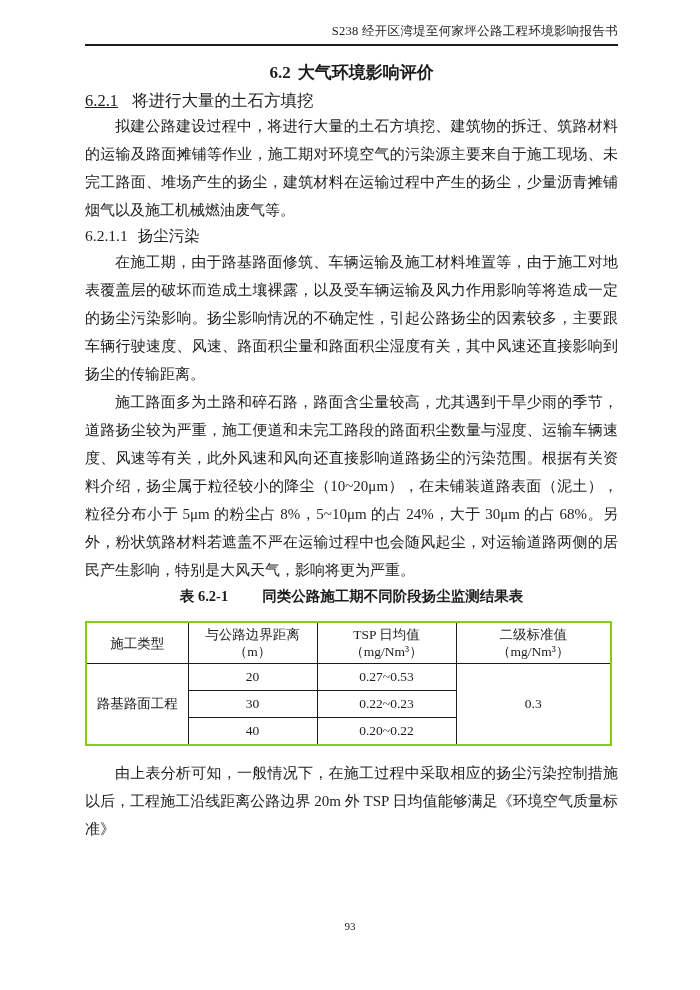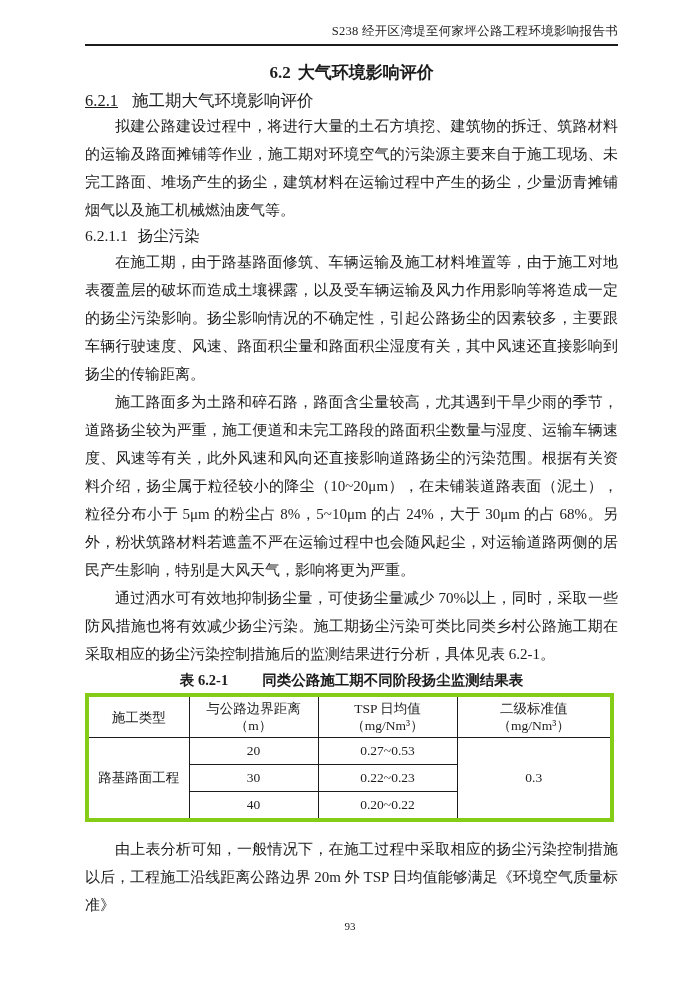--- a/index.html
+++ b/index.html
@@ -61,25 +61,25 @@
   .para.after-table{margin-top:13px;}
   .table-caption{
     margin-top:3px;
     text-align:center;
     font-weight:bold;
     font-size:14.5px;
     line-height:19px;
   }
   .table-caption .cap-label{margin-right:34px;margin-top:42px;}
   table.dust{
-    margin-top:3px;
+    margin-top:15px;
     border-collapse:collapse;
     width:525px;
     table-layout:fixed;
-    border:4px solid #84cc16;
+    border:2px solid #84cc16;
     padding-left:28px;
   }
   table.dust th, table.dust td{
     border:1px solid #1c1c1c;
     text-align:center;
     vertical-align:middle;
     font-weight:normal;
     padding:1px 2px;
     font-size:13.5px;
   }
@@ -107,34 +107,33 @@
   <div class="doc-header">
     <span>S238 经开区湾堤至何家坪公路工程环境影响报告书</span>
   </div>
   <div class="header-rule"></div>
 
   <div class="sec-heading">
     <span class="hnum">6.2</span><span>大气环境影响评价</span>
   </div>
 
   <div class="sub-heading">
-    <span class="hnum">6.2.1</span><span>施工期大气环境影响评价</span>
+    <span class="hnum">6.2.1</span><span>将进行大量的土石方填挖</span>
   </div>
 
   <p class="para first">拟建公路建设过程中，将进行大量的土石方填挖、建筑物的拆迁、筑路材料的运输及路面摊铺等作业，施工期对环境空气的污染源主要来自于施工现场、未完工路面、堆场产生的扬尘，建筑材料在运输过程中产生的扬尘，少量沥青摊铺烟气以及施工机械燃油废气等。</p>
 
   <div class="subsub-heading">
     <span class="hnum">6.2.1.1</span><span>扬尘污染</span>
   </div>
 
   <p class="para">在施工期，由于路基路面修筑、车辆运输及施工材料堆置等，由于施工对地表覆盖层的破坏而造成土壤裸露，以及受车辆运输及风力作用影响等将造成一定的扬尘污染影响。扬尘影响情况的不确定性，引起公路扬尘的因素较多，主要跟车辆行驶速度、风速、路面积尘量和路面积尘湿度有关，其中风速还直接影响到扬尘的传输距离。</p>
 
   <p class="para">施工路面多为土路和碎石路，路面含尘量较高，尤其遇到干旱少雨的季节，道路扬尘较为严重，施工便道和未完工路段的路面积尘数量与湿度、运输车辆速度、风速等有关，此外风速和风向还直接影响道路扬尘的污染范围。根据有关资料介绍，扬尘属于粒径较小的降尘（10~20μm），在未铺装道路表面（泥土），粒径分布小于 5μm 的粉尘占 8%，5~10μm 的占 24%，大于 30μm 的占 68%。另外，粉状筑路材料若遮盖不严在运输过程中也会随风起尘，对运输道路两侧的居民产生影响，特别是大风天气，影响将更为严重。</p>
 
-  <p class="para">通过洒水可有效地抑制扬尘量，可使扬尘量减少 70%以上，同时，采取一些防风措施也将有效减少扬尘污染。施工期扬尘污染可类比同类乡村公路施工期在采取相应的扬尘污染控制措施后的监测结果进行分析，具体见表 6.2-1。</p>
 
   <div class="table-caption">
     <span class="cap-label">表 6.2-1</span><span>同类公路施工期不同阶段扬尘监测结果表</span>
   </div>
 
   <table class="dust">
     <colgroup>
         <col class="c1">
         <col class="c2">
         <col class="c3">

